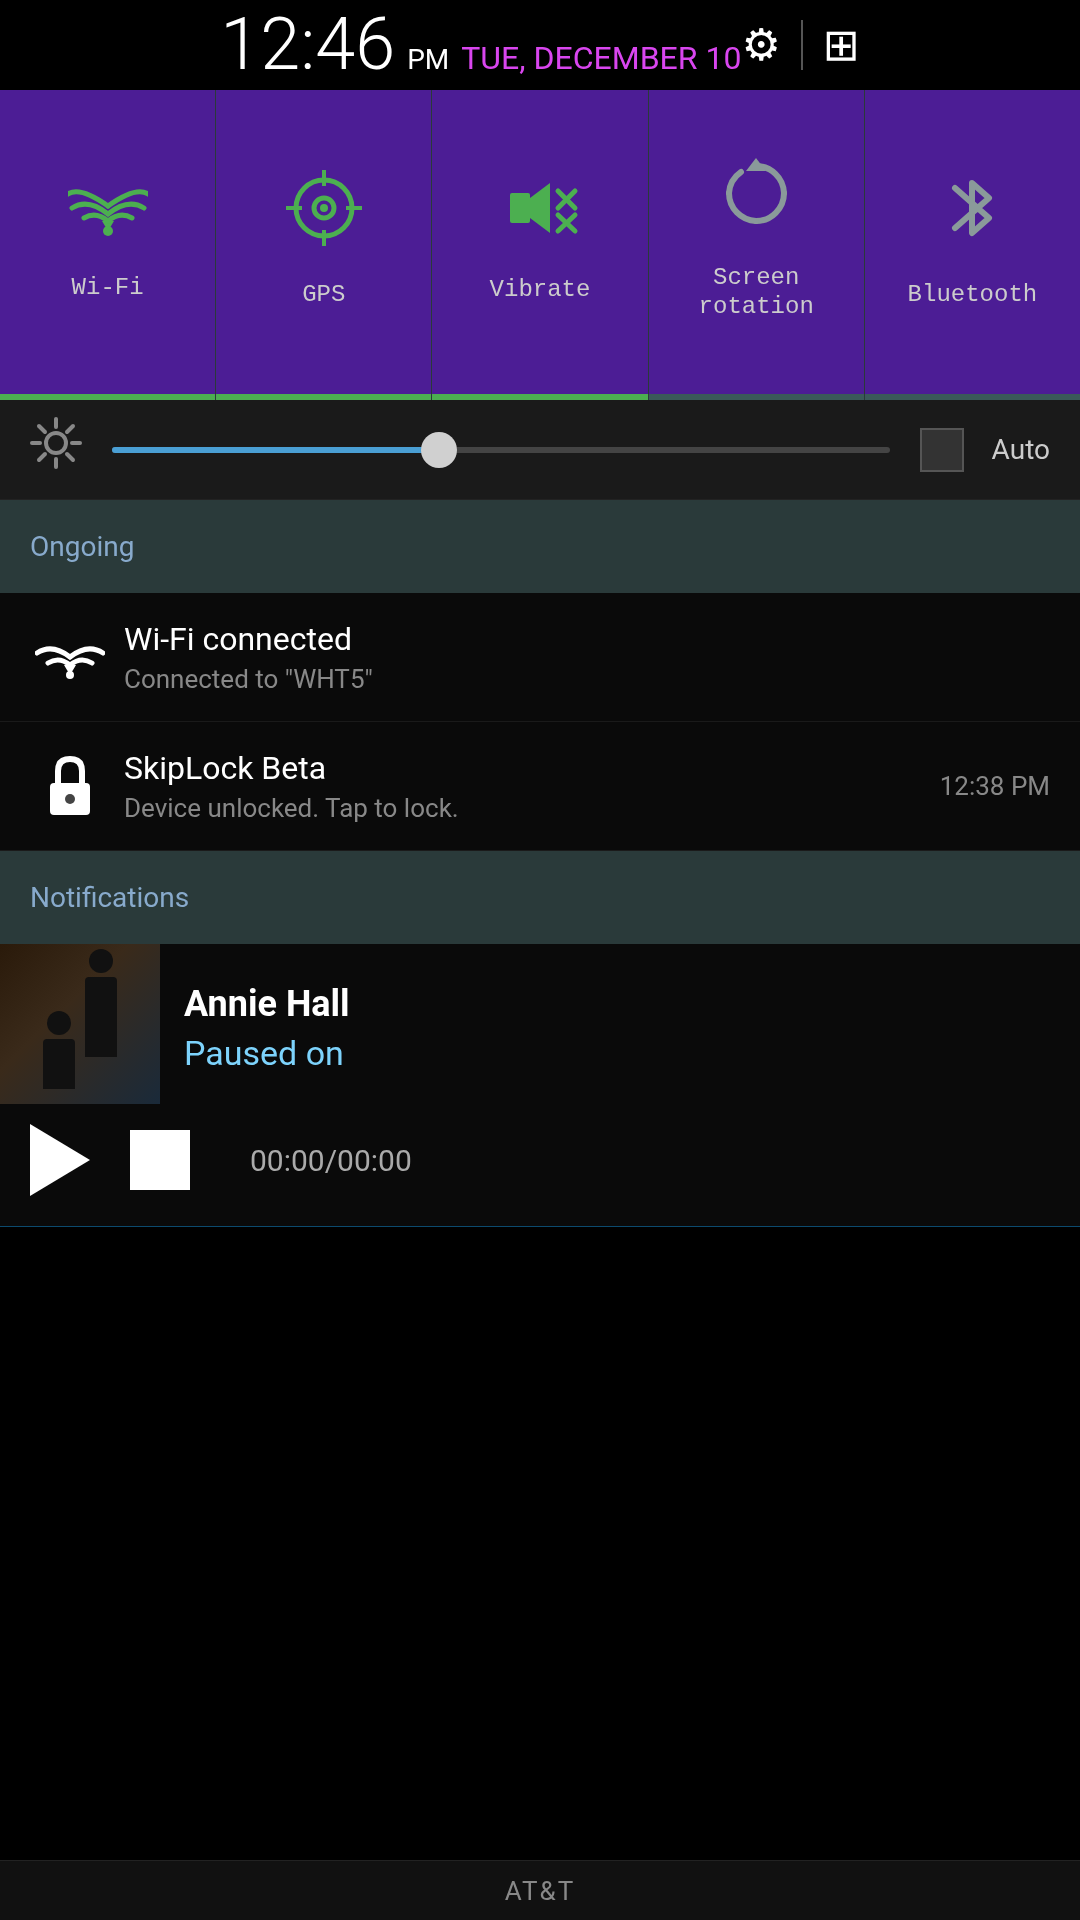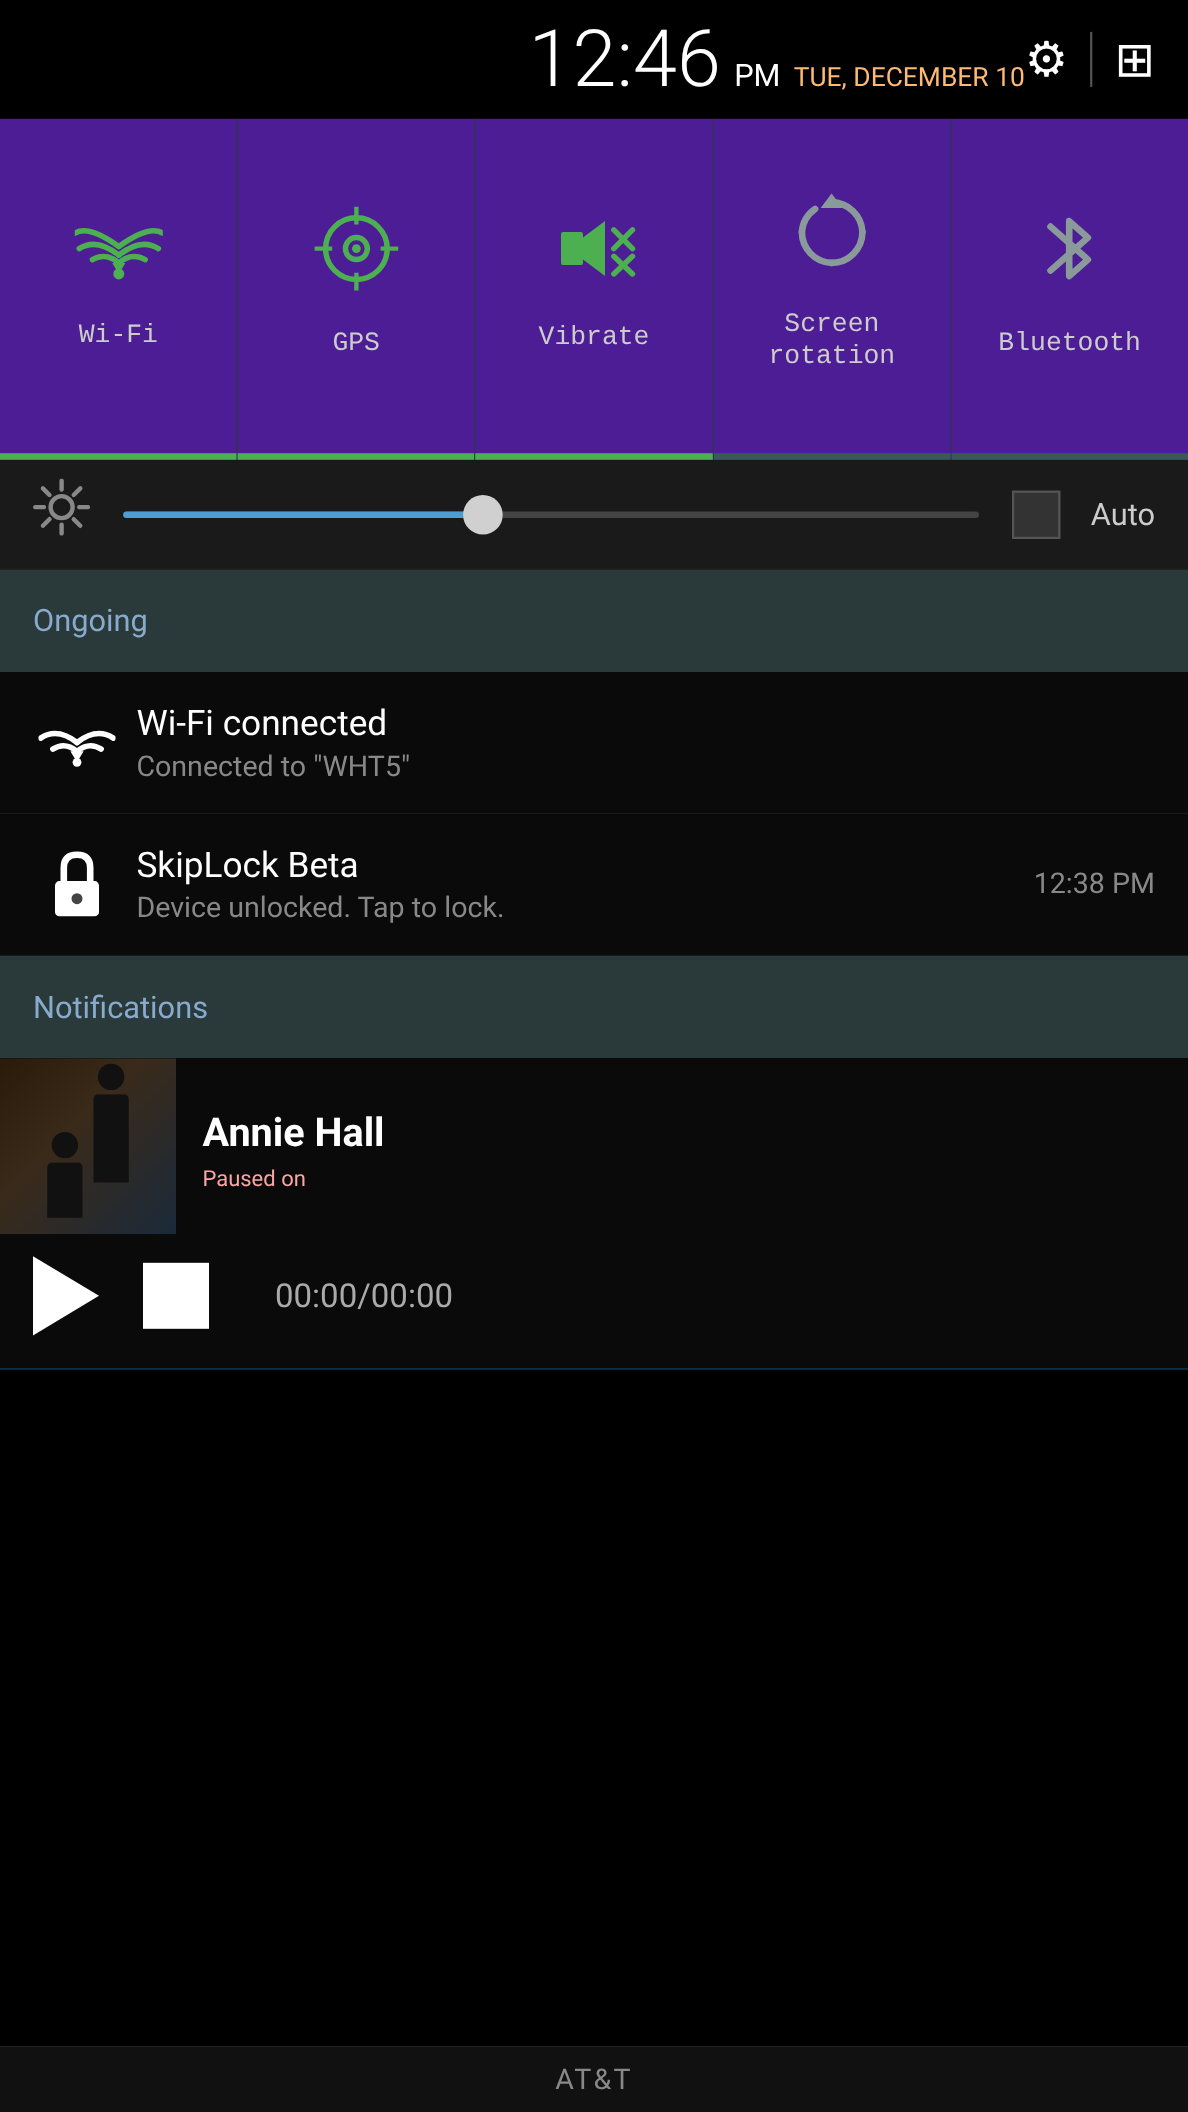--- a/index.html
+++ b/index.html
@@ -8,44 +8,44 @@
       height: 1920px;
       background: #000;
       font-family: 'Roboto', Arial, sans-serif;
       color: #fff;
       overflow: hidden;
     }
 
     
     .status-bar {
       background: #000;
-      height: 108px;
-      display: flex;
-      align-items: center;
-      justify-content: flex-end;
+      height: 90px;
+      display: flex;
+      align-items: center;
+      justify-content: center;
       padding: 0 30px;
     }
     .status-time {
       display: flex;
       align-items: baseline;
       gap: 12px;
     }
     .status-time .time {
       font-size: 72px;
       font-weight: 300;
       color: #fff;
       line-height: 1;
     }
     .status-time .ampm {
       font-size: 28px;
       color: #fff;
     }
     .status-time .date {
-      font-size: 24px;
-      color: #fdba74;
+      font-size: 32px;
+      color: #d946ef;
     }
     .status-icons {
       display: flex;
       align-items: center;
       gap: 20px;
     }
     .status-icon {
       font-size: 44px;
       color: #fff;
     }
@@ -258,22 +258,22 @@
       display: flex;
       flex-direction: column;
       justify-content: center;
     }
     .media-title {
       font-size: 36px;
       font-weight: bold;
       color: #fff;
     }
     .media-sub {
-      font-size: 20px;
-      color: #fca5a5;
+      font-size: 34px;
+      color: #7dd3fc;
       margin-top: 8px;
     }
     .media-controls {
       display: flex;
       align-items: center;
       padding: 20px 30px 30px;
       gap: 40px;
       text-align: center;
     }
     .ctrl-play {

